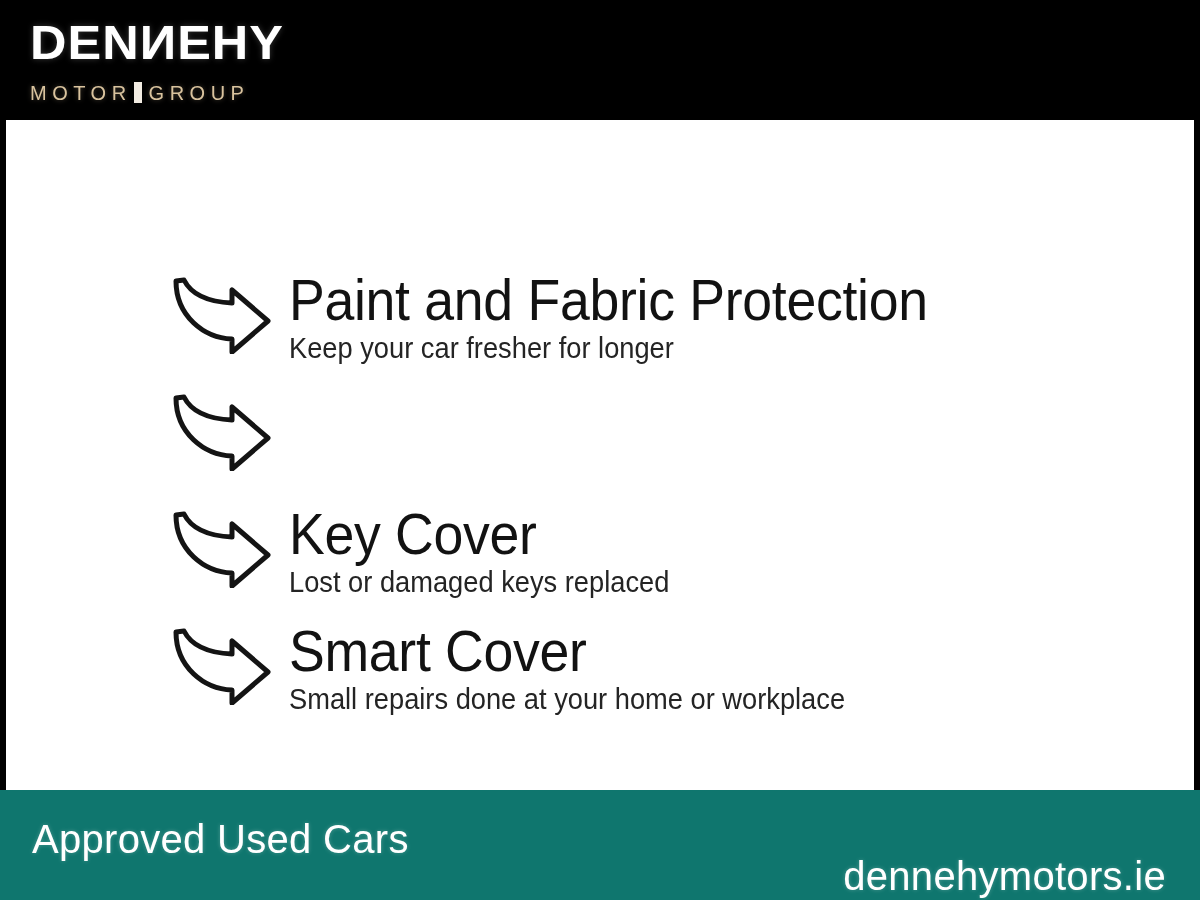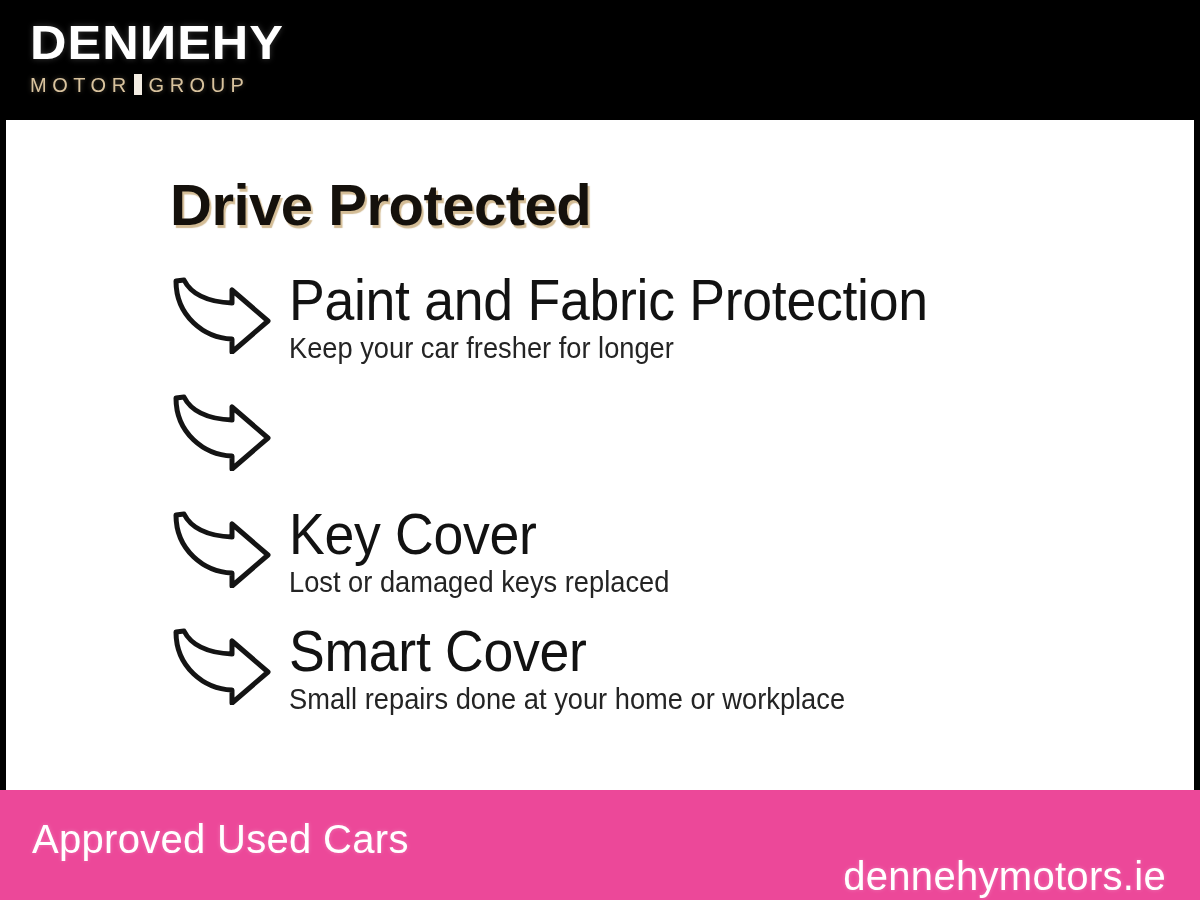--- a/index.html
+++ b/index.html
@@ -45,21 +45,21 @@
     white-space: nowrap;
     transform: scaleX(1.03);
     transform-origin: left center;
     text-shadow: 0 0 6px rgba(255,255,255,0.22);
   }
   .logo-wordmark .flip-n {
     display: inline-block;
     transform: scaleY(-1);
   }
   .logo-sub {
-    margin-top: 7px;
+    margin-top: 15px;
     font-family: "Liberation Sans", sans-serif;
     font-size: 20px;
     font-weight: normal;
     letter-spacing: 5.5px;
     line-height: 1;
     white-space: nowrap;
     color: #d9c39e;
     text-shadow: 0 0 5px rgba(217,195,158,0.35);
   }
   .logo-sub .bar {
@@ -148,21 +148,21 @@
     transform-origin: left center;
   }
 
   
   .footer {
     position: absolute;
     left: 0;
     top: 790px;
     width: 1200px;
     height: 110px;
-    background: #ec4899;
+    background: #0f766e;
   }
   .footer-left {
     position: absolute;
     left: 32px;
     top: 27px;
     font-family: "Liberation Sans Narrow", "Liberation Sans", sans-serif;
     font-size: 40px;
     font-weight: normal;
     color: #ffffff;
     white-space: nowrap;
@@ -190,21 +190,20 @@
 
   <div class="header">
     <div class="logo-block">
       <div class="logo-wordmark"><span>DEN</span><span class="flip-n">N</span><span>EHY</span></div>
       <div class="logo-sub"><span>MOTOR</span><span class="bar"></span><span>GROUP</span></div>
     </div>
   </div>
 
   <div class="panel">
 
-    <div class="panel-title">Drive Protected</div>
 
     <div class="features">
 
       <div class="feature-row">
         <span class="arrow-icon">
           <svg viewBox="0 0 104 78" xmlns="http://www.w3.org/2000/svg">
             <path d="M6 5 C 6 40, 34 62, 62 63 L 62 76 L 98 45 L 62 14 L 62 27
                      C 40 26, 22 20, 14 4 Z" fill="#ffffff" stroke="#141414" stroke-width="5" stroke-linejoin="round" stroke-linecap="round"></path>
           </svg>
         </span>

